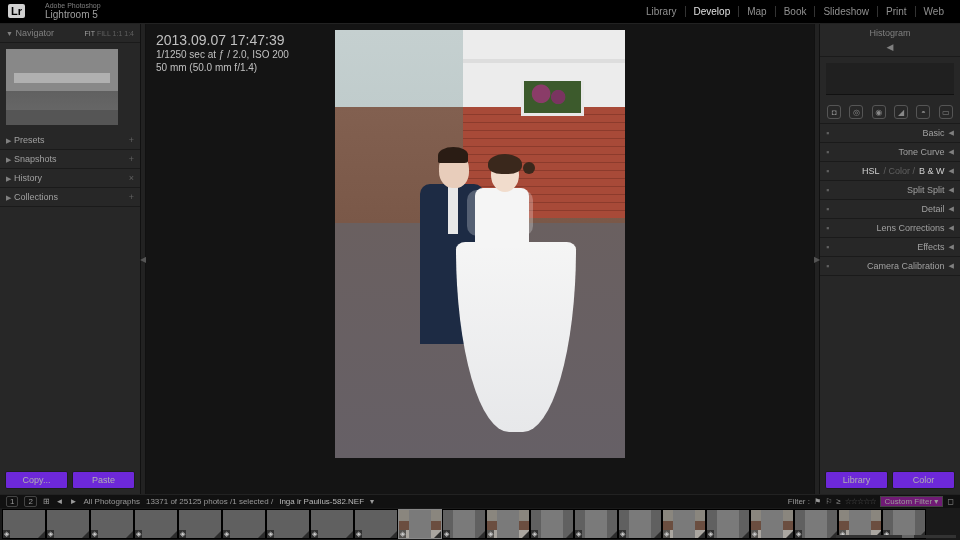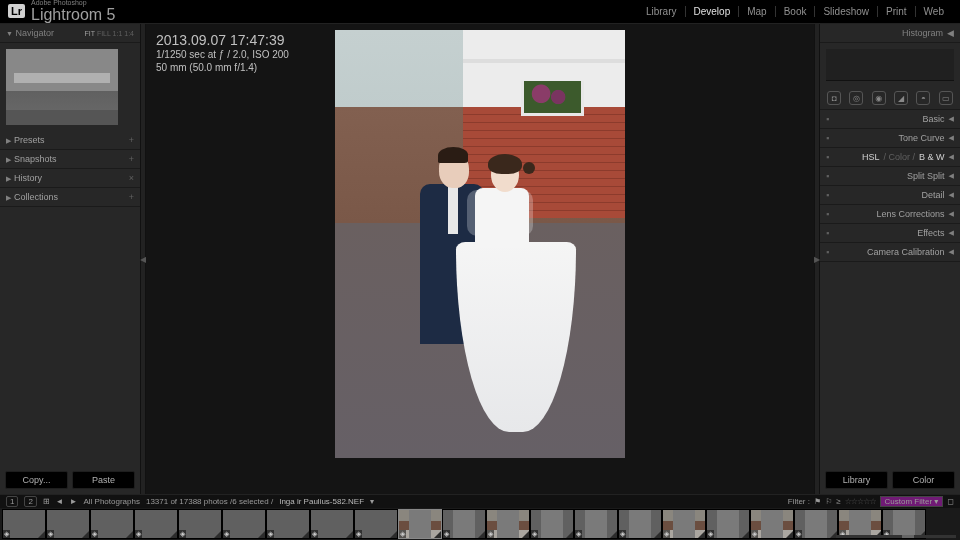--- a/index.html
+++ b/index.html
@@ -1,22 +1,22 @@
 <!DOCTYPE html>
 <html><head>
 <meta charset="utf-8">
 <style>
 * { margin: 0; padding: 0; box-sizing: border-box; font-family: -apple-system, "Segoe UI", Arial, sans-serif; }
 body { width: 960px; height: 540px; background: #000; color: #808080; font-size: 10px; overflow: hidden; }
 .top-bar { height: 24px; background: #000; display: flex; justify-content: space-between; align-items: center; padding: 0 8px; border-bottom: 1px solid #222; }
-.brand { display: flex; align-items: center; gap: 6px; }
+.brand { display: flex; align-items: center; gap: 20px; }
 .lr-icon { background: #d0d0d0; color: #000; font-weight: 700; font-size: 11px; padding: 1px 3px; border-radius: 2px; }
 .brand-text { color: #a0a0a0; }
 .brand-text .sub { font-size: 7px; color: #808080; display: block; line-height: 0.9; }
-.brand-text .main { font-size: 16px; line-height: 1; }
+.brand-text .main { font-size: 10px; line-height: 1; }
 .modules { display: flex; gap: 0; margin-left: 27px; }
 .modules span { color: #909090; cursor: pointer; padding: 0 8px; border-right: 1px solid #333; }
 .modules span:last-child { border-right: none; }
 .modules span.active { color: #e0e0e0; }
 
 .workspace { height: 470px; display: flex; background: #1a1a1a; }
 .left-panel { width: 140px; background: #272727; display: flex; flex-direction: column; }
 .right-panel { width: 140px; background: #272727; display: flex; flex-direction: column; }
 .center { flex: 1; background: #141414; position: relative; display:flex; }
 
@@ -26,24 +26,24 @@
 .nav-zoom .on { color: #a0a0a0; }
 .nav-thumb { margin: 6px; width: 112px; height: 76px; background: linear-gradient(#888 0%, #888 55%, #606060 55%, #666 80%, #555 80%, #555 100%); position: relative; }
 .nav-thumb::before { content:""; position:absolute; top:24px; left:8px; right:8px; height:10px; background:#b0b0b0; }
 
 .panel-row { display: flex; justify-content: space-between; align-items: center; padding: 4px 6px; border-bottom: 1px solid #1a1a1a; font-size: 9px; color: #a0a0a0; }
 .panel-row .tri { color:#808080; font-size:7px; }
 .panel-row .act { color:#606060; font-size:9px; }
 
 .left-panel .spacer, .right-panel .spacer { flex: 1; }
 .btn-row { display: flex; gap: 4px; padding: 5px; }
-.btn { flex: 1; background: #000000; color: #b0b0b0; padding: 3px 0; text-align: center; border: 1px solid #1e1e1e; font-size: 9px; cursor: pointer; border-radius: 2px; }
-
-
-.hist-header { display:flex; justify-content:flex-end; align-items:center; padding:4px 6px; border-bottom:1px solid #1a1a1a; font-size:9px; gap:4px; }
+.btn { flex: 1; background: #6d28d9; color: #b0b0b0; padding: 3px 0; text-align: center; border: 1px solid #1e1e1e; font-size: 9px; cursor: pointer; border-radius: 2px; }
+
+
+.hist-header { display:flex; justify-content:flex-end; align-items:center; padding:4px 6px; border-bottom:1px solid #1a1a1a; font-size:9px; gap:4px;flex-direction:column; }
 .hist-body { margin:6px; height:32px; background:#202020; position:relative; border-bottom:1px solid #111;}
 .hist-tools { display:flex; justify-content:space-around; padding:4px 3px; border-bottom:1px solid #1a1a1a; }
 .hist-tools span { width:14px; height:14px; border:1px solid #555; border-radius:3px; display:flex; align-items:center; justify-content:center; font-size:8px; color:#888; cursor:pointer; }
 .rp-row { display:flex; justify-content:flex-end; align-items:center; padding:4px 6px; border-bottom:1px solid #1a1a1a; font-size:9px; color:#a0a0a0; gap:4px;}
 .rp-row .lead { color:#606060; font-size:9px; margin-right:auto; }
 .rp-row .tri { font-size:7px; color:#808080; }
 .rp-row .sub { color:#606060; }
 .rp-row.active { color:#d0d0d0; }
 
 
@@ -246,21 +246,21 @@
   </div>
 </div>
 
 <div class="secbar">
   <span class="pill">1</span>
   <span class="pill">2</span>
   <span>⊞</span>
   <span>◄</span>
   <span>►</span>
   <span>All Photographs</span>
-  <span>13371 of 17388 photos  /6 selected /</span>
+  <span>13371 of 25125 photos  /1 selected /</span>
   <span style="color:#b8b8b8">Inga ir Paulius-582.NEF</span>
   <span>▾</span>
   <div class="right">
     <span>Filter :</span>
     <span>⚑</span>
     <span>⚐</span>
     <span>≥</span>
     <span class="stars">☆☆☆☆☆</span>
     <span class="sel"><span>Custom Filter</span> ▾</span>
     <span>◻</span>

